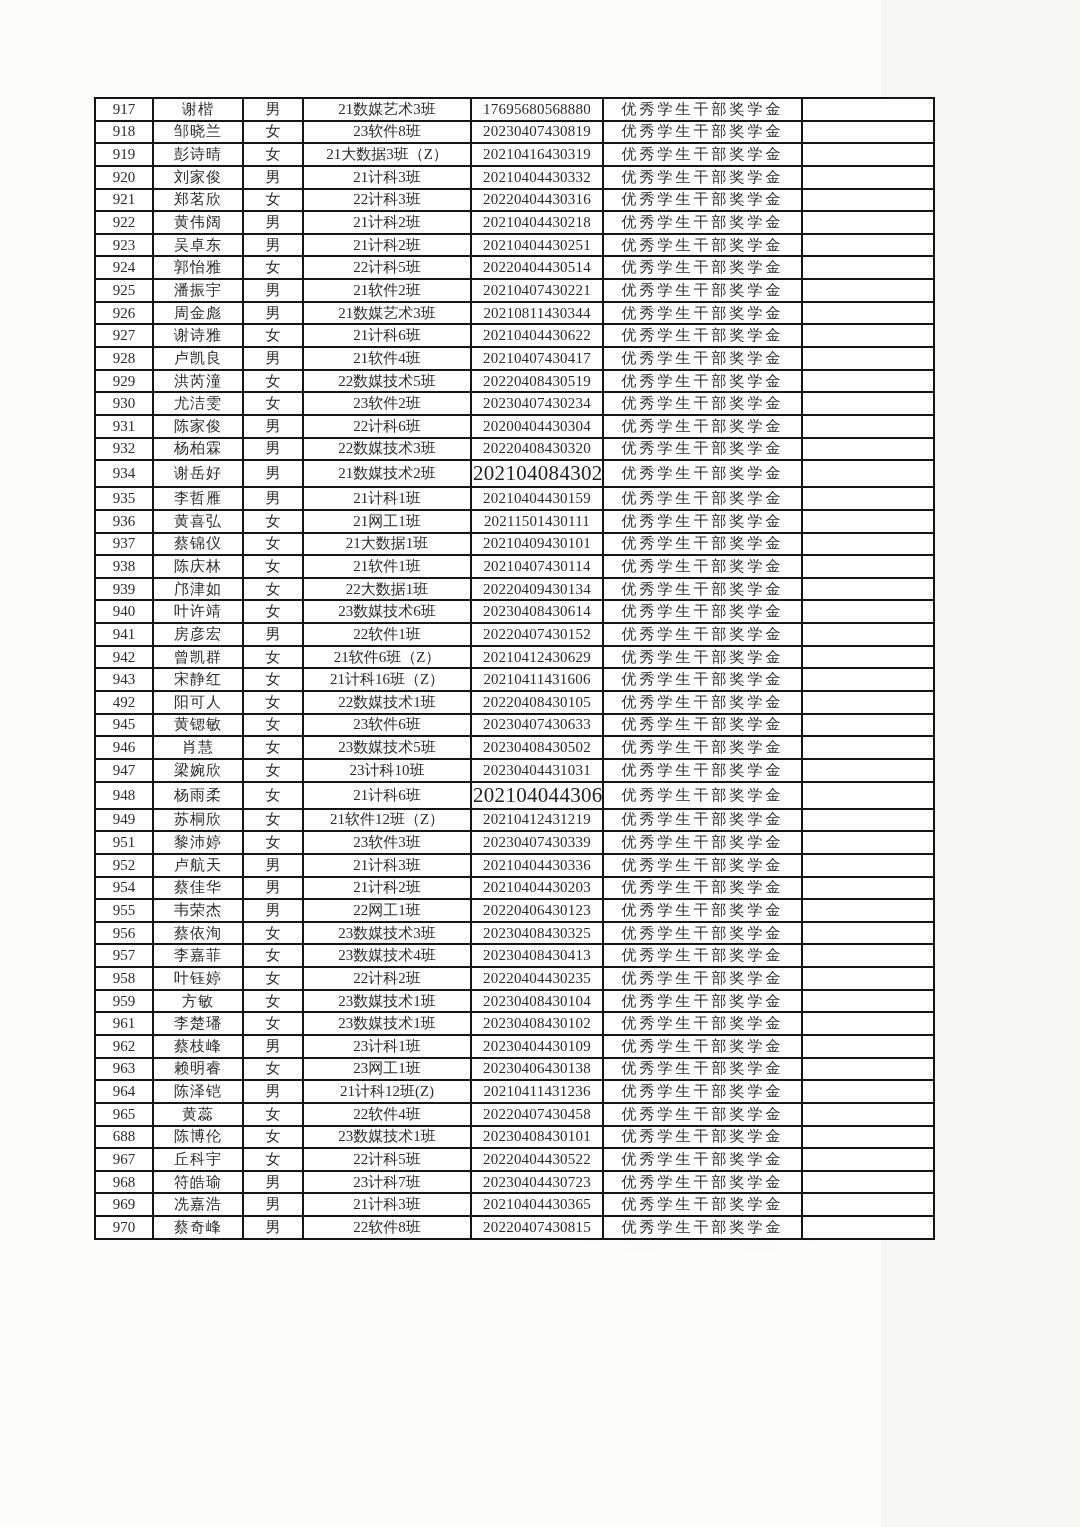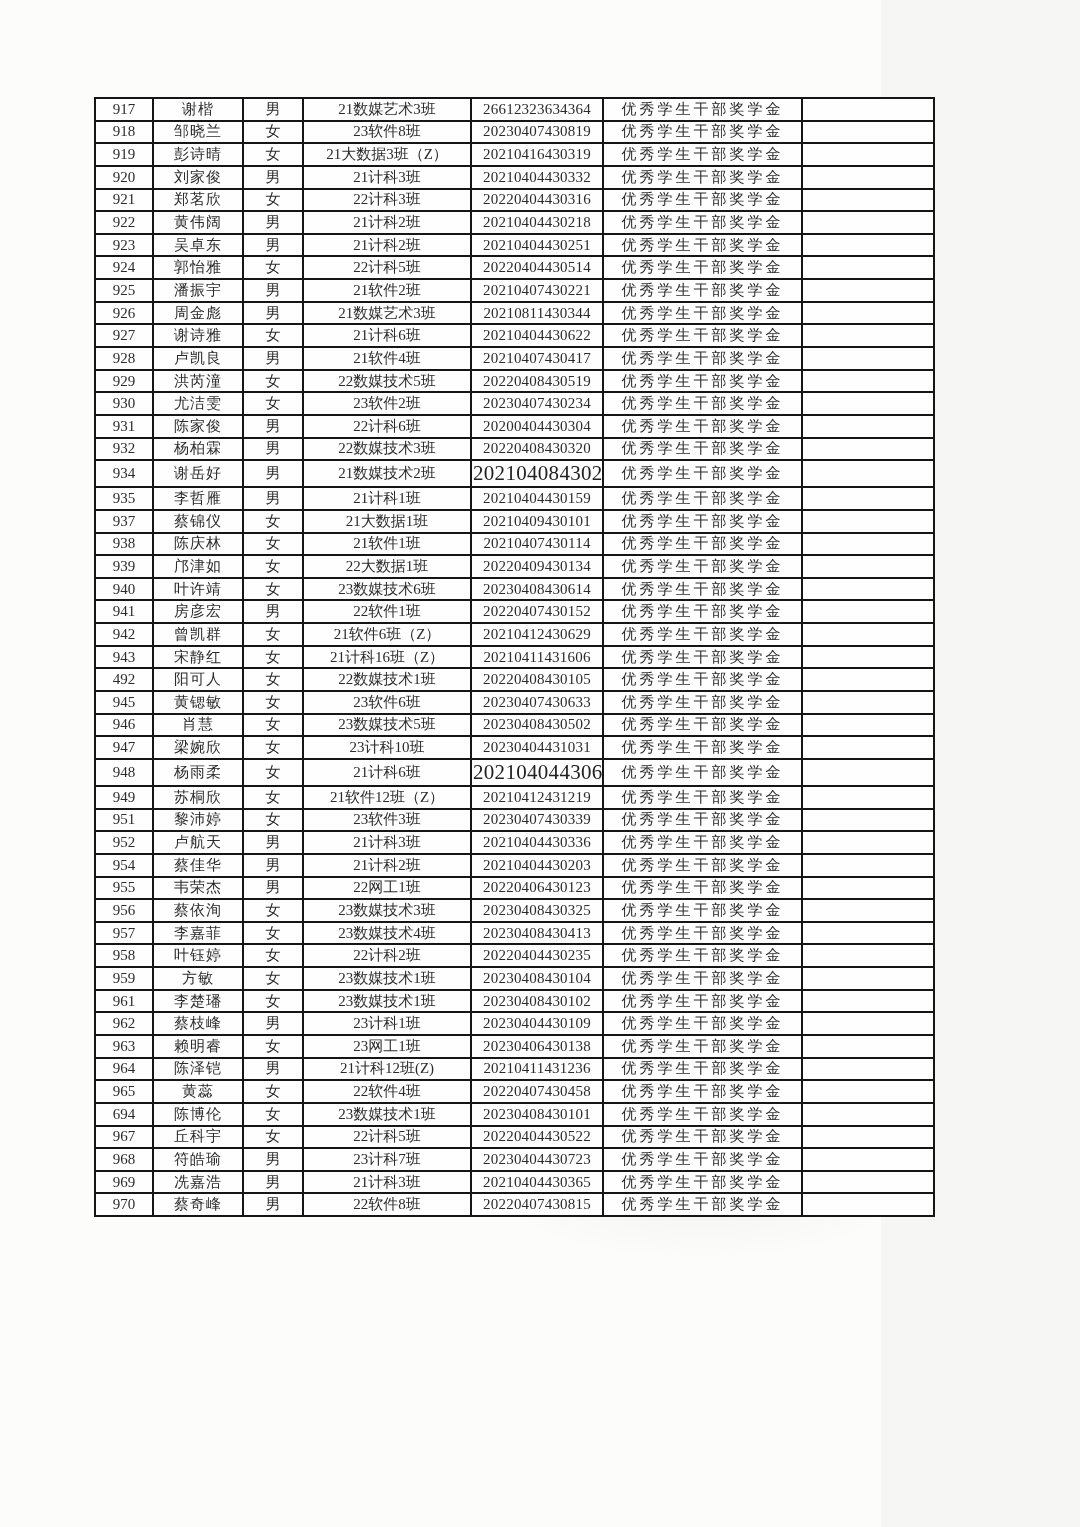--- a/index.html
+++ b/index.html
@@ -61,21 +61,21 @@
       <col class="c-id">
       <col class="c-award">
       <col class="c-note">
     </colgroup>
     <tbody id="roster-body">
         <tr>
           <td class="cell-no">917</td>
           <td class="cell-name">谢楷</td>
           <td class="cell-gender">男</td>
           <td class="cell-class">21数媒艺术3班</td>
-          <td class="cell-id">26612323634364</td>
+          <td class="cell-id">17695680568880</td>
           <td class="cell-award">优秀学生干部奖学金</td>
           <td class="cell-note"></td>
         </tr>
         <tr>
           <td class="cell-no">918</td>
           <td class="cell-name">邹晓兰</td>
           <td class="cell-gender">女</td>
           <td class="cell-class">23软件8班</td>
           <td class="cell-id">20230407430819</td>
           <td class="cell-award">优秀学生干部奖学金</td>
@@ -219,20 +219,29 @@
         <tr>
           <td class="cell-no">935</td>
           <td class="cell-name">李哲雁</td>
           <td class="cell-gender">男</td>
           <td class="cell-class">21计科1班</td>
           <td class="cell-id">20210404430159</td>
           <td class="cell-award">优秀学生干部奖学金</td>
           <td class="cell-note"></td>
         </tr>
         <tr>
+          <td class="cell-no">936</td>
+          <td class="cell-name">黄喜弘</td>
+          <td class="cell-gender">女</td>
+          <td class="cell-class">21网工1班</td>
+          <td class="cell-id">20211501430111</td>
+          <td class="cell-award">优秀学生干部奖学金</td>
+          <td class="cell-note"></td>
+        </tr>
+        <tr>
           <td class="cell-no">937</td>
           <td class="cell-name">蔡锦仪</td>
           <td class="cell-gender">女</td>
           <td class="cell-class">21大数据1班</td>
           <td class="cell-id">20210409430101</td>
           <td class="cell-award">优秀学生干部奖学金</td>
           <td class="cell-note"></td>
         </tr>
         <tr>
           <td class="cell-no">938</td>
@@ -453,21 +462,21 @@
         <tr>
           <td class="cell-no">965</td>
           <td class="cell-name">黄蕊</td>
           <td class="cell-gender">女</td>
           <td class="cell-class">22软件4班</td>
           <td class="cell-id">20220407430458</td>
           <td class="cell-award">优秀学生干部奖学金</td>
           <td class="cell-note"></td>
         </tr>
         <tr>
-          <td class="cell-no">694</td>
+          <td class="cell-no">688</td>
           <td class="cell-name">陈博伦</td>
           <td class="cell-gender">女</td>
           <td class="cell-class">23数媒技术1班</td>
           <td class="cell-id">20230408430101</td>
           <td class="cell-award">优秀学生干部奖学金</td>
           <td class="cell-note"></td>
         </tr>
         <tr>
           <td class="cell-no">967</td>
           <td class="cell-name">丘科宇</td>

